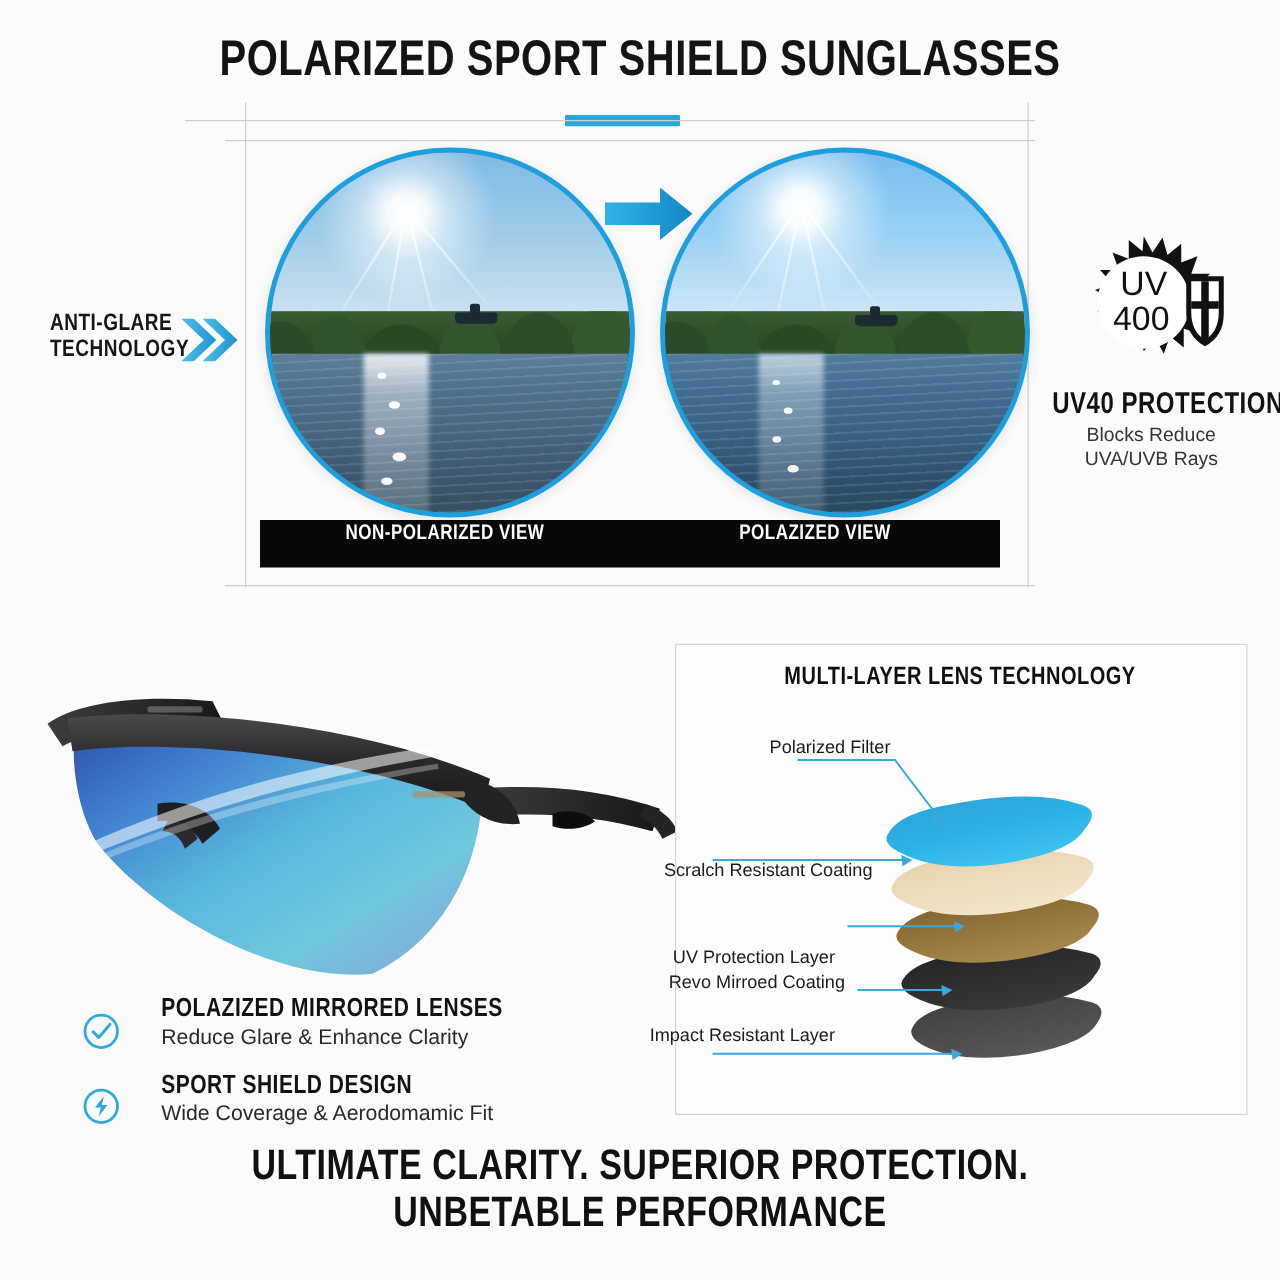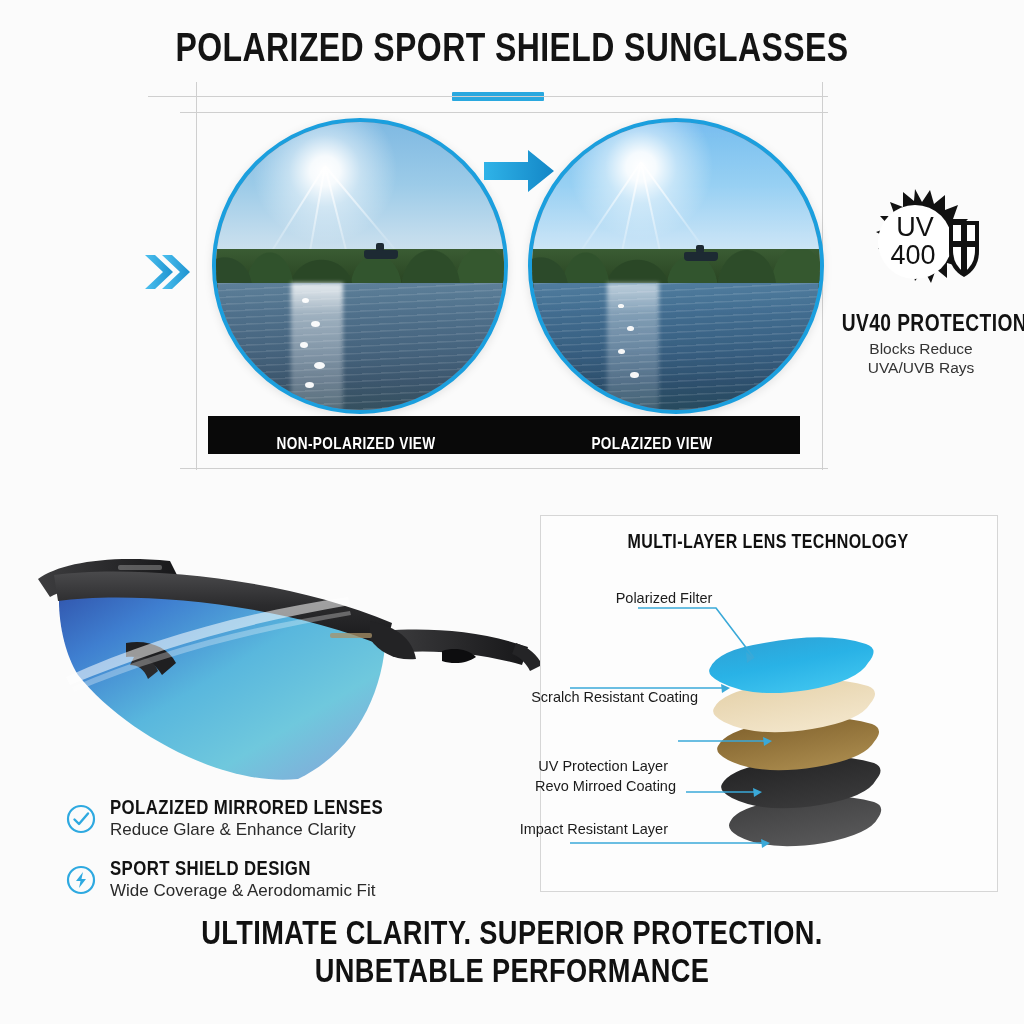--- a/index.html
+++ b/index.html
@@ -94,37 +94,37 @@
   }
   .polarized .water{filter:saturate(1.22) contrast(1.1) brightness(.97);}
   .polarized .sky{filter:saturate(1.15) contrast(1.05);}
 
   
   #compare-arrow{top:148px;left:484px;width:72px;height:46px;}
 
   
   #caption-bar{
     left:208px;top:416px;width:592px;height:38px;background:#090909;
-    display:flex;align-items:flex-end;
+    display:flex;align-items:flex-start;
   }
   .caption-cell{flex:1;text-align:center;color:#fff;font-size:17px;}
 
   
   #anti-glare-block{left:40px;top:248px;width:150px;}
   #anti-glare-block .ag-text{font-size:19px;color:#161616;line-height:1.12;}
   #anti-glare-chevrons{left:143px;top:252px;}
 
   
   #uv-block{left:822px;top:185px;width:198px;text-align:center;}
   #uv-title{font-size:24px;color:#121212;margin-top:6px;}
   #uv-sub{font-size:15.5px;color:#333;line-height:1.22;margin-top:3px;}
 
   
   #features{left:66px;top:796px;width:430px;}
-  .feature{display:flex;align-items:center;margin-bottom:17px;}
+  .feature{display:flex;align-items:flex-end;margin-bottom:17px;gap:19px;}
   .feature-icon{width:30px;height:30px;flex:0 0 30px;margin-top:2px;}
   .feature-text{margin-left:14px;}
   .feature-title{font-size:21px;color:#121212;line-height:1;}
   .feature-sub{font-size:17px;color:#2a2a2a;margin-top:4px;line-height:1.1;}
 
   
   #layer-panel{
     left:540px;top:515px;width:456px;height:375px;
     border:1px solid #d6d6d6;background:#fdfdfd;
   }
@@ -205,20 +205,24 @@
       </linearGradient>
     </defs>
     <path d="M0 14 H44 V2 L70 23 L44 44 V32 H0 Z" fill="url(#agrad)"></path>
   </svg>
 
   <div class="abs" id="caption-bar">
     <div class="caption-cell cond">NON-POLARIZED VIEW</div>
     <div class="caption-cell cond">POLAZIZED VIEW</div>
   </div>
 
+  <div class="abs" id="anti-glare-block">
+    <div class="ag-text cond cond-l">ANTI-GLARE</div>
+    <div class="ag-text cond cond-l">TECHNOLOGY</div>
+  </div>
   <svg class="abs" id="anti-glare-chevrons" width="48" height="40" viewBox="0 0 48 40">
     <defs>
       <linearGradient id="cgrad" x1="0" y1="0" x2="1" y2="0">
         <stop offset="0" stop-color="#4cc0ef"></stop>
           <stop offset="1" stop-color="#1e93d0"></stop>
       </linearGradient>
     </defs>
     <path d="M2 3 L20 20 L2 37 L12 37 L30 20 L12 3 Z" fill="url(#cgrad)"></path>
     <path d="M19 3 L37 20 L19 37 L29 37 L47 20 L29 3 Z" fill="url(#cgrad)"></path>
   </svg>

